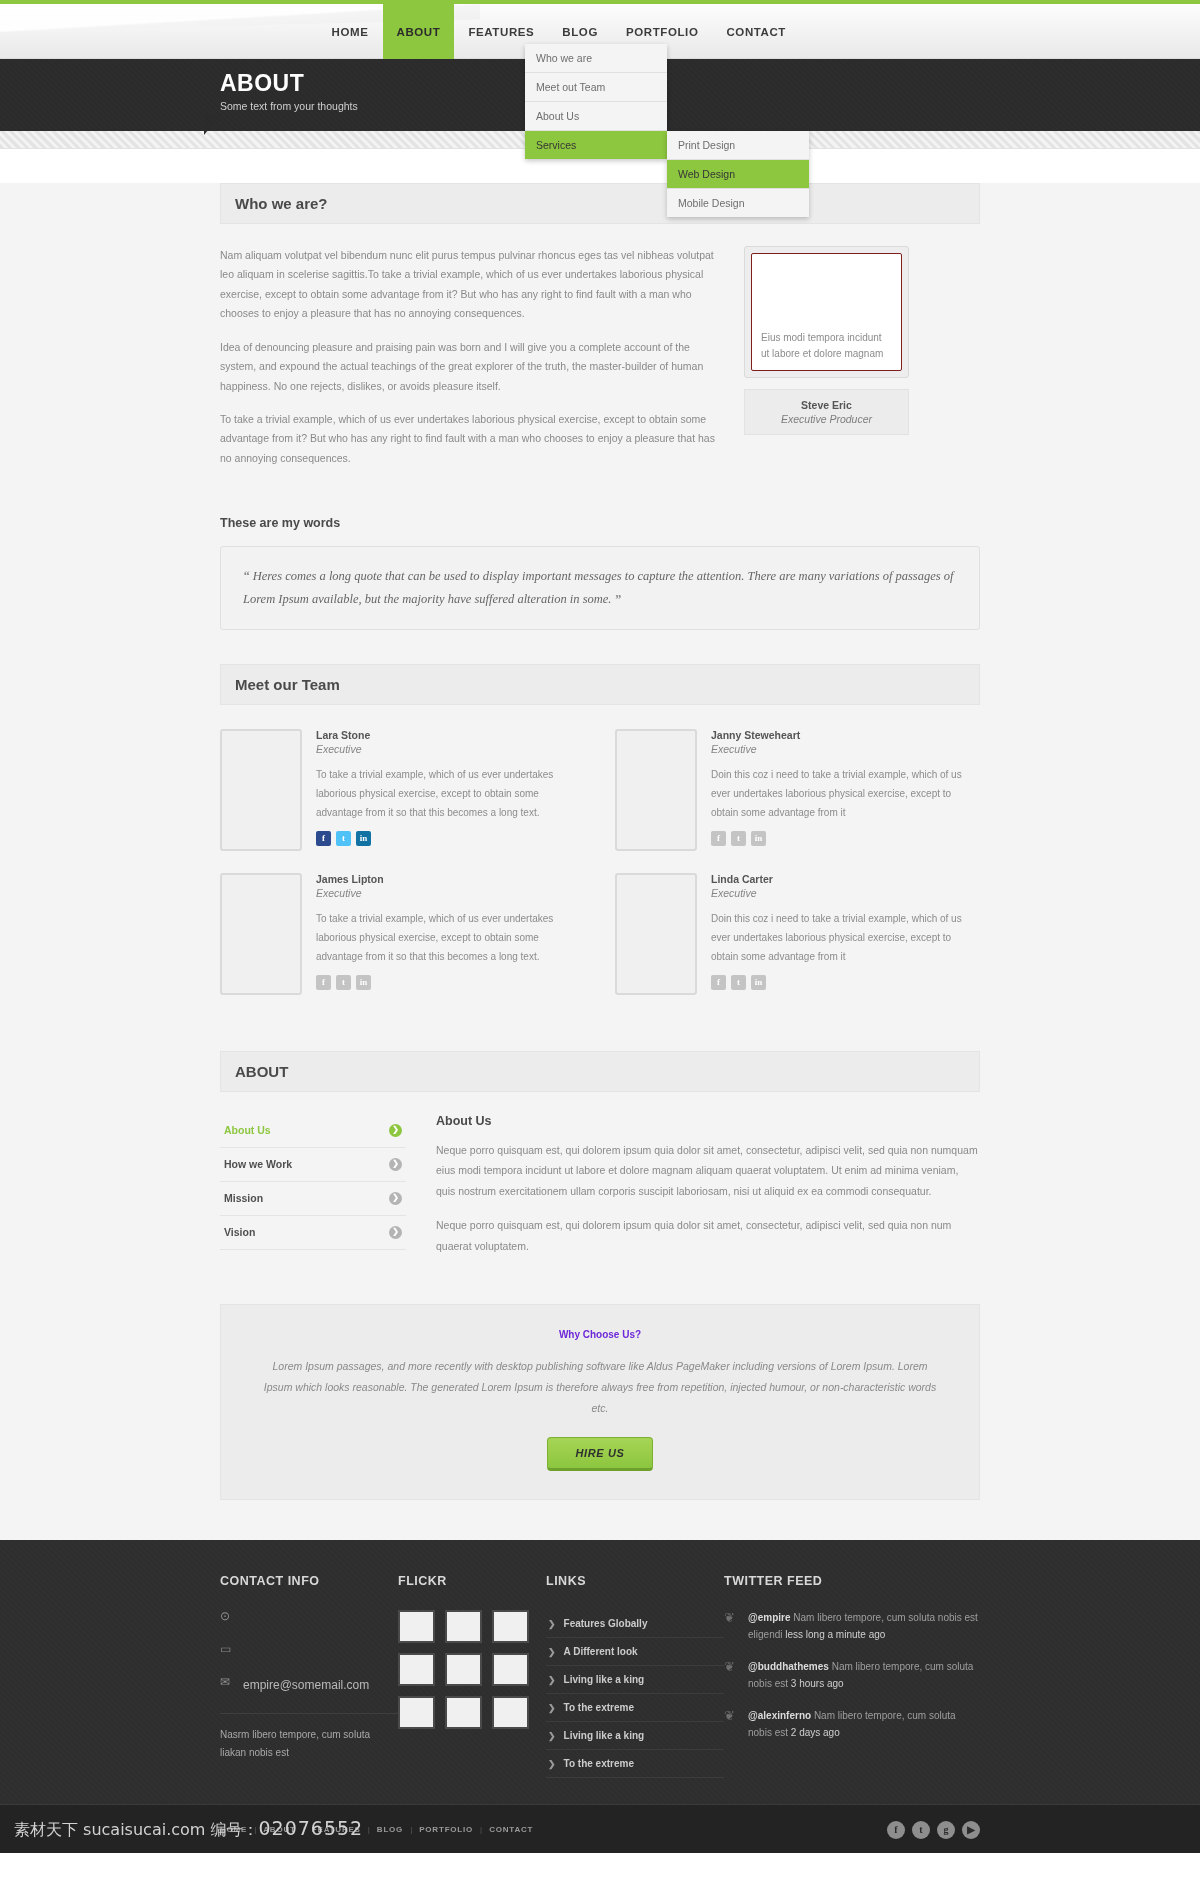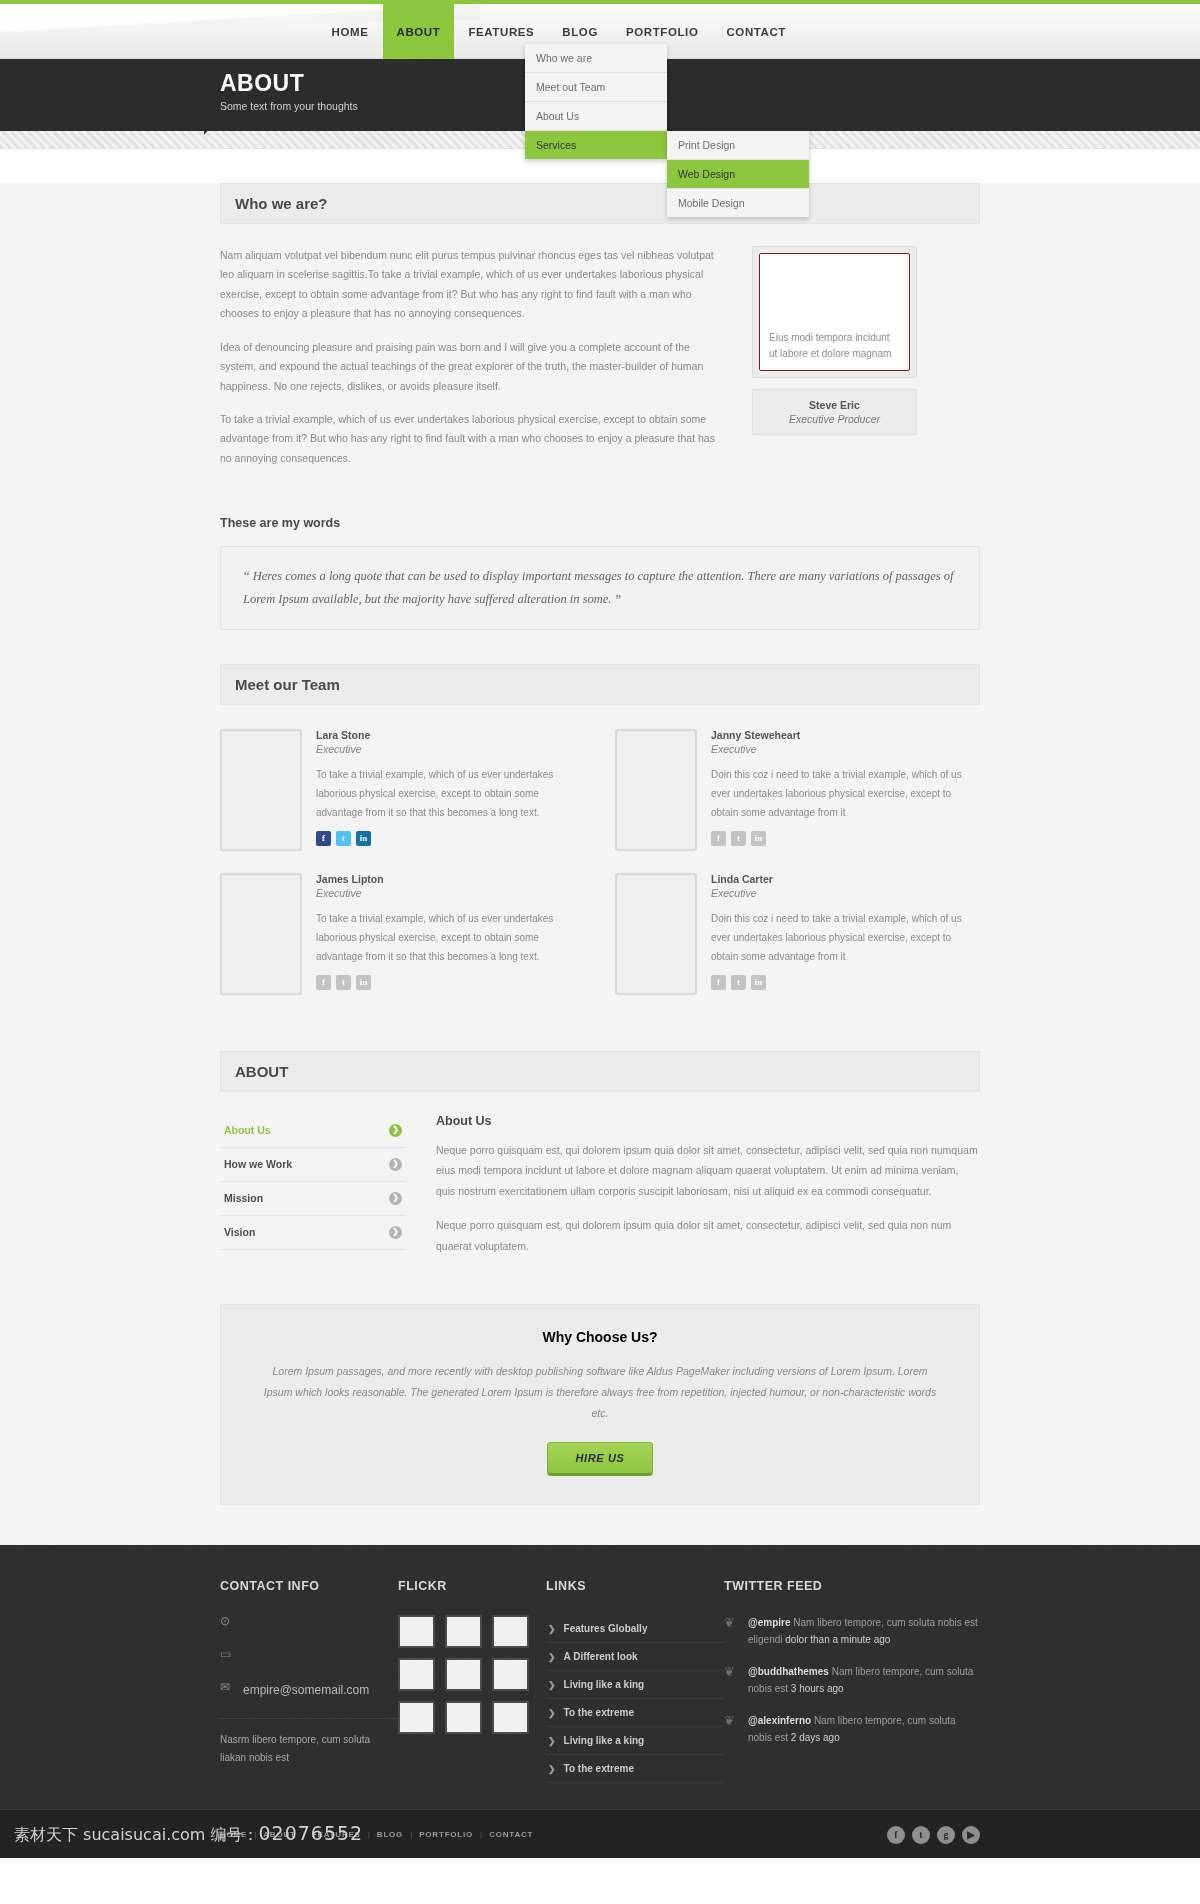--- a/index.html
+++ b/index.html
@@ -101,21 +101,21 @@
   .container { width: 760px; margin: 0 auto; }
 
   .section-head {
     background: #ececec;
     border: 1px solid #e4e4e4;
     padding: 11px 14px;
     font-size: 15px; font-weight: bold; color: #4a4a4a;
     margin-top: 34px;
   }
 
-  .cols { display: flex; gap: 32px; margin-top: 22px; }
+  .cols { display: flex; gap: 24px; margin-top: 22px; }
   .col-left { width: 500px; }
   .col-right { width: 165px; }
 
   .ptext {
     font-size: 10.5px; color: #8a8a8a; line-height: 1.85;
     margin-bottom: 14px;
   }
 
   .photo-frame {
     border: 1px solid #dadada;
@@ -213,21 +213,21 @@
   .tabs-right p { font-size: 10.5px; color: #8a8a8a; line-height: 1.95; margin-bottom: 14px;}
 
   
   .why {
     margin-top: 34px;
     background: #ececec;
     border: 1px solid #e4e4e4;
     text-align: center;
     padding: 24px 36px 28px;
   }
-  .why h3 { font-size: 14px; font-weight: bold; color: #000000; }
+  .why h3 { font-size: 10px; font-weight: bold; color: #6d28d9; }
   .why p {
     font-size: 10.5px; font-style: italic; color: #8a8a8a;
     line-height: 2; margin-top: 16px;
   }
   .hire-btn {
     display: inline-block;
     margin-top: 18px;
     background: linear-gradient(to bottom, #a6d555 0%, #8cc63f 100%);
     border: 1px solid #7cb134;
     border-bottom: 3px solid #6ea02c;
@@ -549,21 +549,21 @@
             <span>To the extreme</span>
           </div>
         </div>
     </div>
 
     <div class="fcol c4">
       <div class="fhead">TWITTER FEED</div>
       <div id="tweet-rows">
           <div class="tw-row">
             <span class="tw-bird">❦</span>
-            <div class="tw-body"><span class="tw-user">@empire</span><span> Nam libero tempore, cum soluta nobis est eligendi </span><span class="tw-time">dolor than a minute ago</span></div>
+            <div class="tw-body"><span class="tw-user">@empire</span><span> Nam libero tempore, cum soluta nobis est eligendi </span><span class="tw-time">less long a minute ago</span></div>
           </div>
           <div class="tw-row">
             <span class="tw-bird">❦</span>
             <div class="tw-body"><span class="tw-user">@buddhathemes</span><span> Nam libero tempore, cum soluta nobis est </span><span class="tw-time">3 hours ago</span></div>
           </div>
           <div class="tw-row">
             <span class="tw-bird">❦</span>
             <div class="tw-body"><span class="tw-user">@alexinferno</span><span> Nam libero tempore, cum soluta nobis est </span><span class="tw-time">2 days ago</span></div>
           </div>
         </div>

